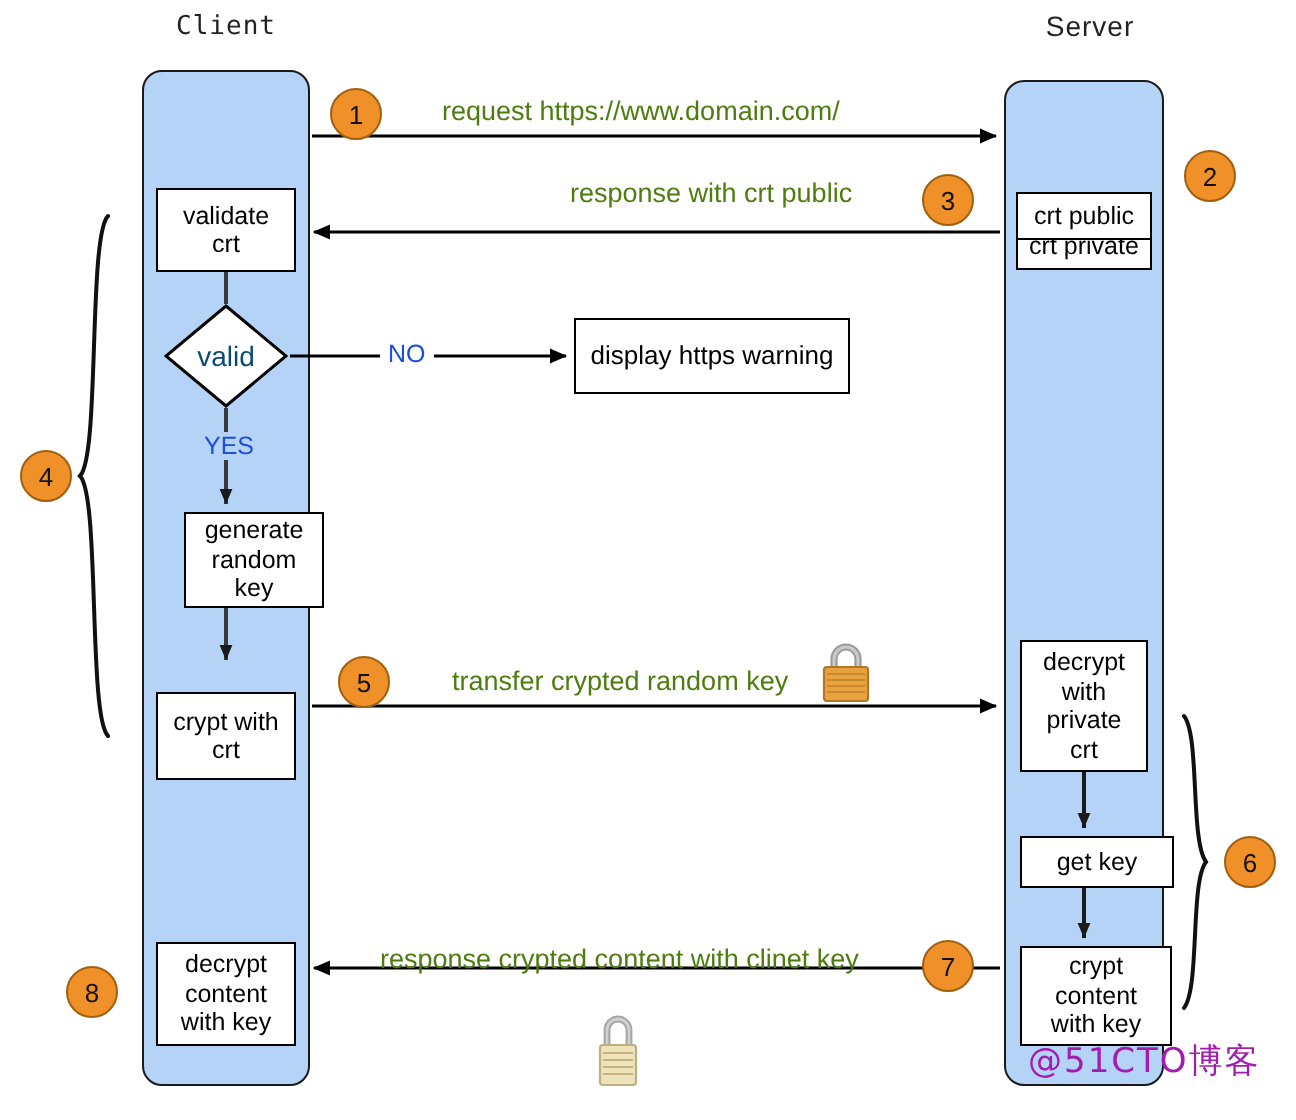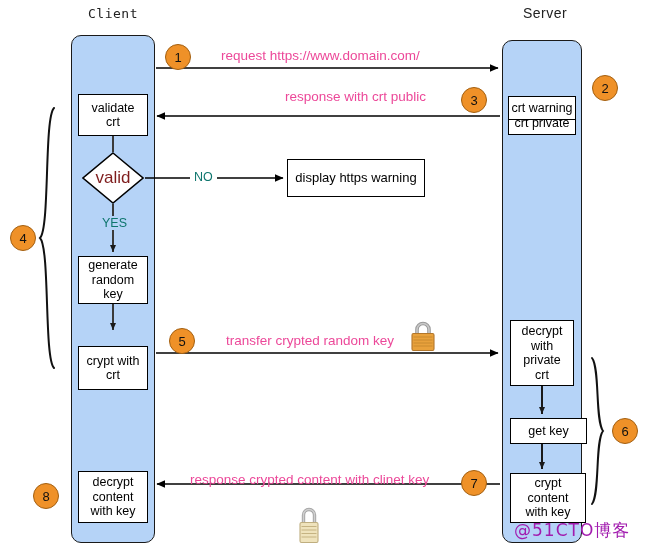--- a/index.html
+++ b/index.html
@@ -40,39 +40,39 @@
     padding:1px 2px;
   }
   .diamond-wrap{
     position:absolute;
     display:flex;align-items:center;justify-content:center;
   }
   .diamond-shape{
     position:absolute;left:0;top:0;width:100%;height:100%;
   }
   .diamond-label{
-    position:relative;z-index:2;font-size:17px;color:#7f1d1d;
+    position:relative;z-index:2;font-size:14px;color:#0c4a6e;
   }
   .arrow-label{
     position:absolute;
-    font-size:13.5px;color:#ec4899;
+    font-size:13.5px;color:#4d7c0f;
     white-space:nowrap;
   }
   .badge{
     position:absolute;
     width:26px;height:26px;border-radius:50%;
     background:#ef9128;
     border:1.4px solid #a35f10;
     color:#111;
     font-size:13px;
     display:flex;align-items:center;justify-content:center;
     box-sizing:border-box;
   }
   .small-label{
-    position:absolute;font-size:12.5px;color:#0f766e;white-space:nowrap;
+    position:absolute;font-size:12.5px;color:#1d4ed8;white-space:nowrap;
   }
   svg.ov{position:absolute;left:0;top:0;width:648px;height:560px;pointer-events:none;}
   .watermark{
     position:absolute;
     font-size:17px;
     color:#a21caf;
     letter-spacing:1px;
     white-space:nowrap;
     font-family:"DejaVu Sans", sans-serif;
   }
@@ -94,42 +94,42 @@
 crt</span>
   </div>
 
   <div class="diamond-wrap" style="left:82px;top:152px;width:62px;height:52px;">
     <svg class="diamond-shape" viewBox="0 0 62 52">
       <polygon points="31,1 61,26 31,51 1,26" fill="#ffffff" stroke="#000000" stroke-width="1.5"></polygon>
     </svg>
     <span class="diamond-label">valid</span>
   </div>
 
-  <div class="box" style="left:78px;top:256px;width:70px;height:48px;">
+  <div class="box" style="left:92px;top:256px;width:70px;height:48px;">
     <span style="white-space:pre-line;">generate
 random
 key</span>
   </div>
 
   <div class="box" style="left:78px;top:346px;width:70px;height:44px;">
     <span style="white-space:pre-line;">crypt with
 crt</span>
   </div>
 
   <div class="box" style="left:78px;top:471px;width:70px;height:52px;">
     <span style="white-space:pre-line;">decrypt
 content
 with key</span>
   </div>
 
   <div class="box" style="left:508px;top:72px;width:68px;height:24px;margin-top:39px;">
     <span>crt private</span>
   </div>
   <div class="box" style="left:508px;top:96px;width:68px;height:24px;">
-    <span>crt warning</span>
+    <span>crt public</span>
   </div>
 
   <div class="box" style="left:510px;top:320px;width:64px;height:66px;">
     <span style="white-space:pre-line;">decrypt
 with
 private
 crt</span>
   </div>
 
   <div class="box" style="left:510px;top:418px;width:77px;height:26px;">

